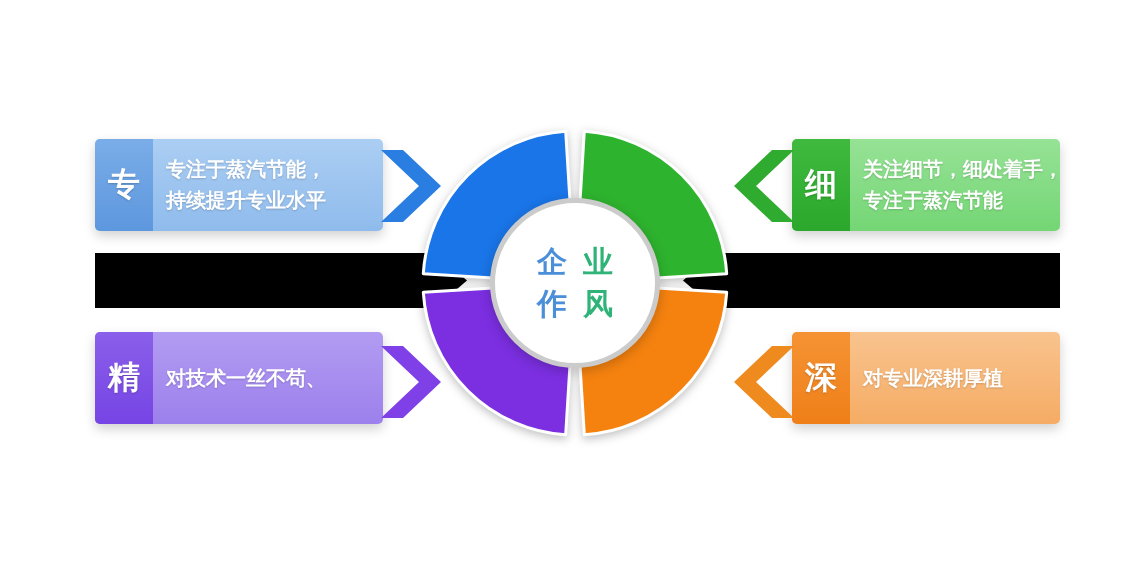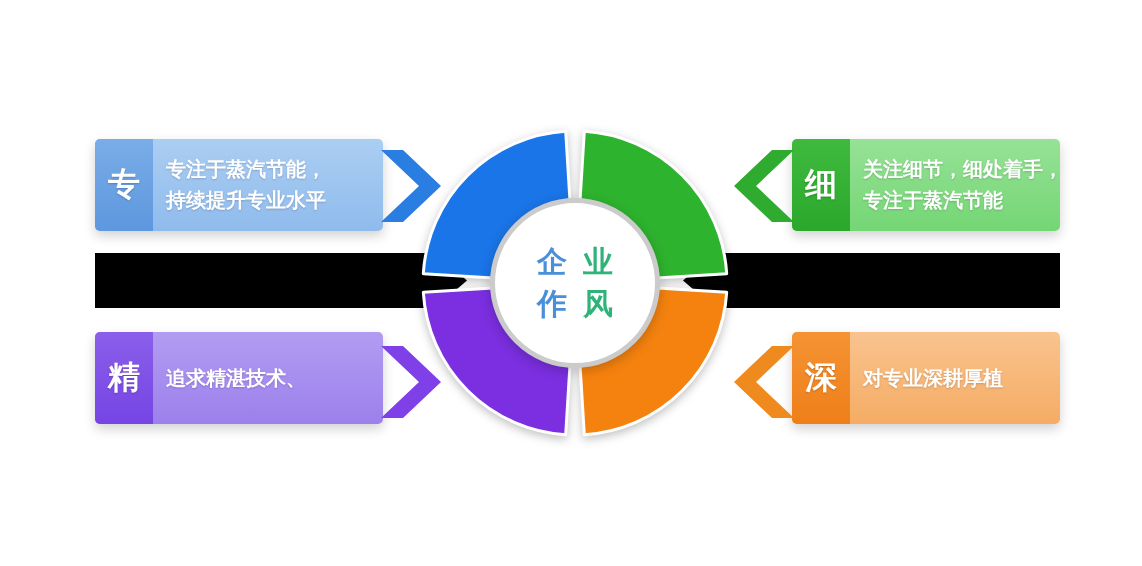--- a/index.html
+++ b/index.html
@@ -62,21 +62,21 @@
     <div class="char">专</div>
     <div class="lines">
       <div>专注于蒸汽节能，</div>
       <div>持续提升专业水平</div>
     </div>
   </div>
 
   <div class="banner banner-purple pos-bl">
     <div class="char">精</div>
     <div class="lines">
-      <div>追求精湛技术、</div>
+      <div>对技术一丝不苟、</div>
     </div>
   </div>
 
   <div class="banner banner-green pos-tr">
     <div class="char">细</div>
     <div class="lines">
       <div>关注细节，细处着手，</div>
       <div>专注于蒸汽节能</div>
     </div>
   </div>

